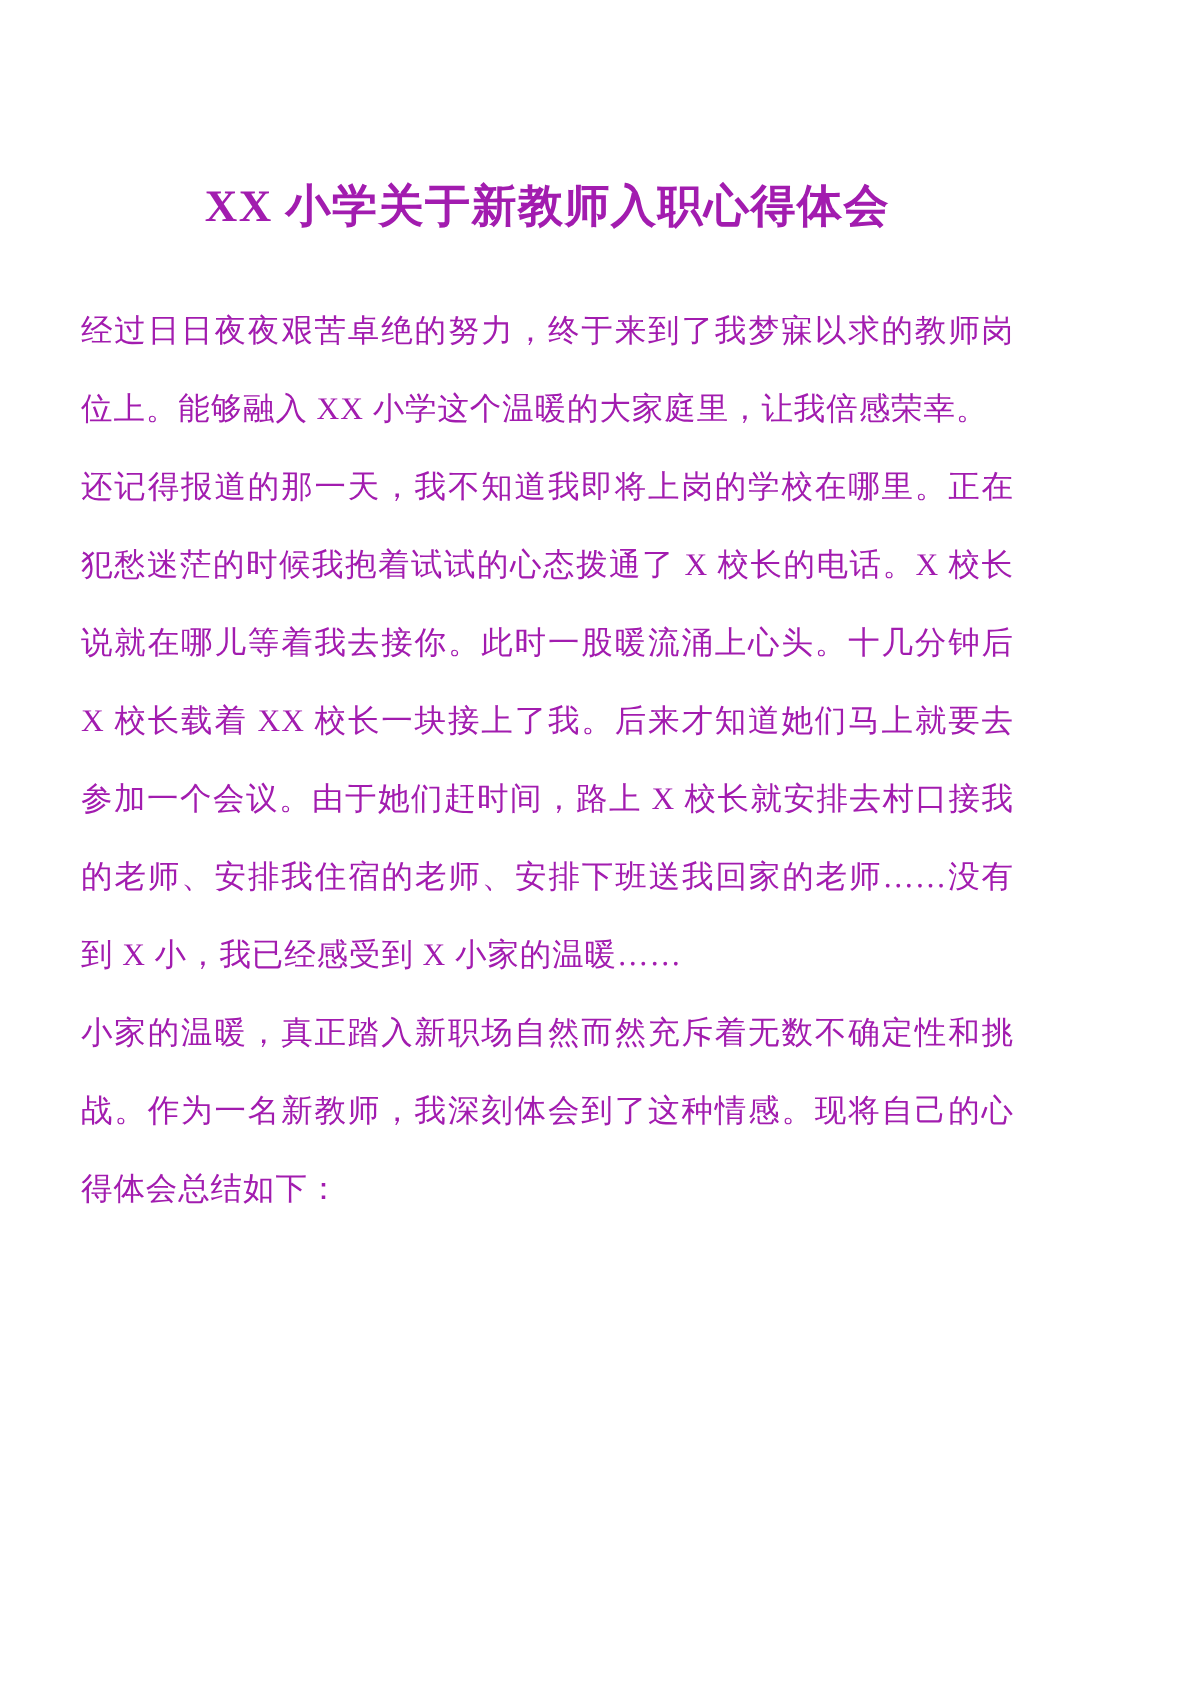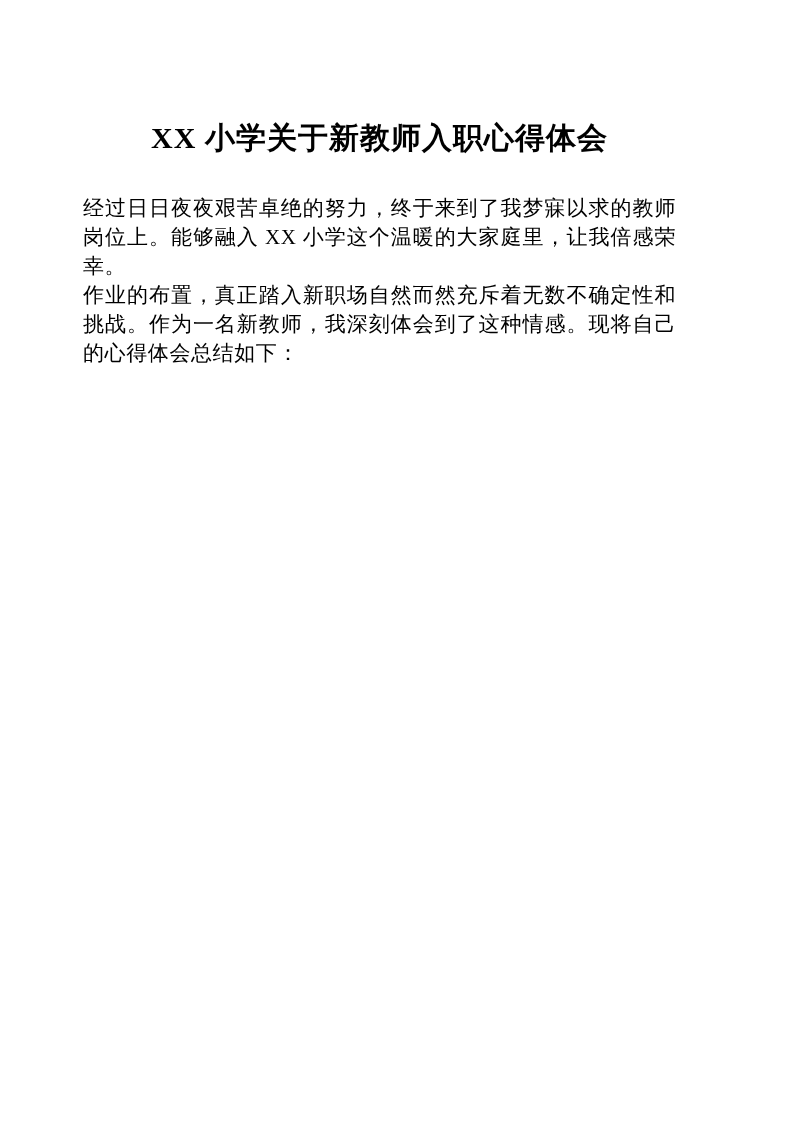--- a/index.html
+++ b/index.html
@@ -6,50 +6,51 @@
     margin: 0;
     padding: 0;
     background: #ffffff;
   }
   .page {
     position: relative;
     width: 793px;
     height: 1122px;
     background: #ffffff;
     box-sizing: border-box;
-    padding: 112px 117px 0 83px;
+    padding: 112px 117px 0 54px;
     overflow: hidden;
     font-family: "Liberation Serif", "DejaVu Serif", serif;
-    color: #000000;
+    color: #a21caf;
   }
   .doc-title {
     margin: 0;
     font-size: 30px;
     font-weight: bold;
     line-height: 52px;
     text-align: center;
     letter-spacing: 1px;
     white-space: nowrap;
   }
   .doc-body {
     margin-top: 30px;
     font-size: 21px;
-    line-height: 29px;
+    line-height: 52px;
     letter-spacing: 0.6px;
     text-align: justify;
     text-justify: inter-ideograph;
   }
   .para {
     margin: 0;
     padding: 0;
     text-indent: 0;
   }
 </style>
 </head>
 <body>
 
 <div class="page">
   <h1 class="doc-title">XX 小学关于新教师入职心得体会</h1>
   <div class="doc-body">
     <p class="para">经过日日夜夜艰苦卓绝的努力，终于来到了我梦寐以求的教师岗位上。能够融入 XX 小学这个温暖的大家庭里，让我倍感荣幸。</p>
-    <p class="para">作业的布置，真正踏入新职场自然而然充斥着无数不确定性和挑战。作为一名新教师，我深刻体会到了这种情感。现将自己的心得体会总结如下：</p>
+    <p class="para">还记得报道的那一天，我不知道我即将上岗的学校在哪里。正在犯愁迷茫的时候我抱着试试的心态拨通了 X 校长的电话。X 校长说就在哪儿等着我去接你。此时一股暖流涌上心头。十几分钟后 X 校长载着 XX 校长一块接上了我。后来才知道她们马上就要去参加一个会议。由于她们赶时间，路上 X 校长就安排去村口接我的老师、安排我住宿的老师、安排下班送我回家的老师……没有到 X 小，我已经感受到 X 小家的温暖……</p>
+    <p class="para">小家的温暖，真正踏入新职场自然而然充斥着无数不确定性和挑战。作为一名新教师，我深刻体会到了这种情感。现将自己的心得体会总结如下：</p>
   </div>
 </div>
 
 </body></html>

